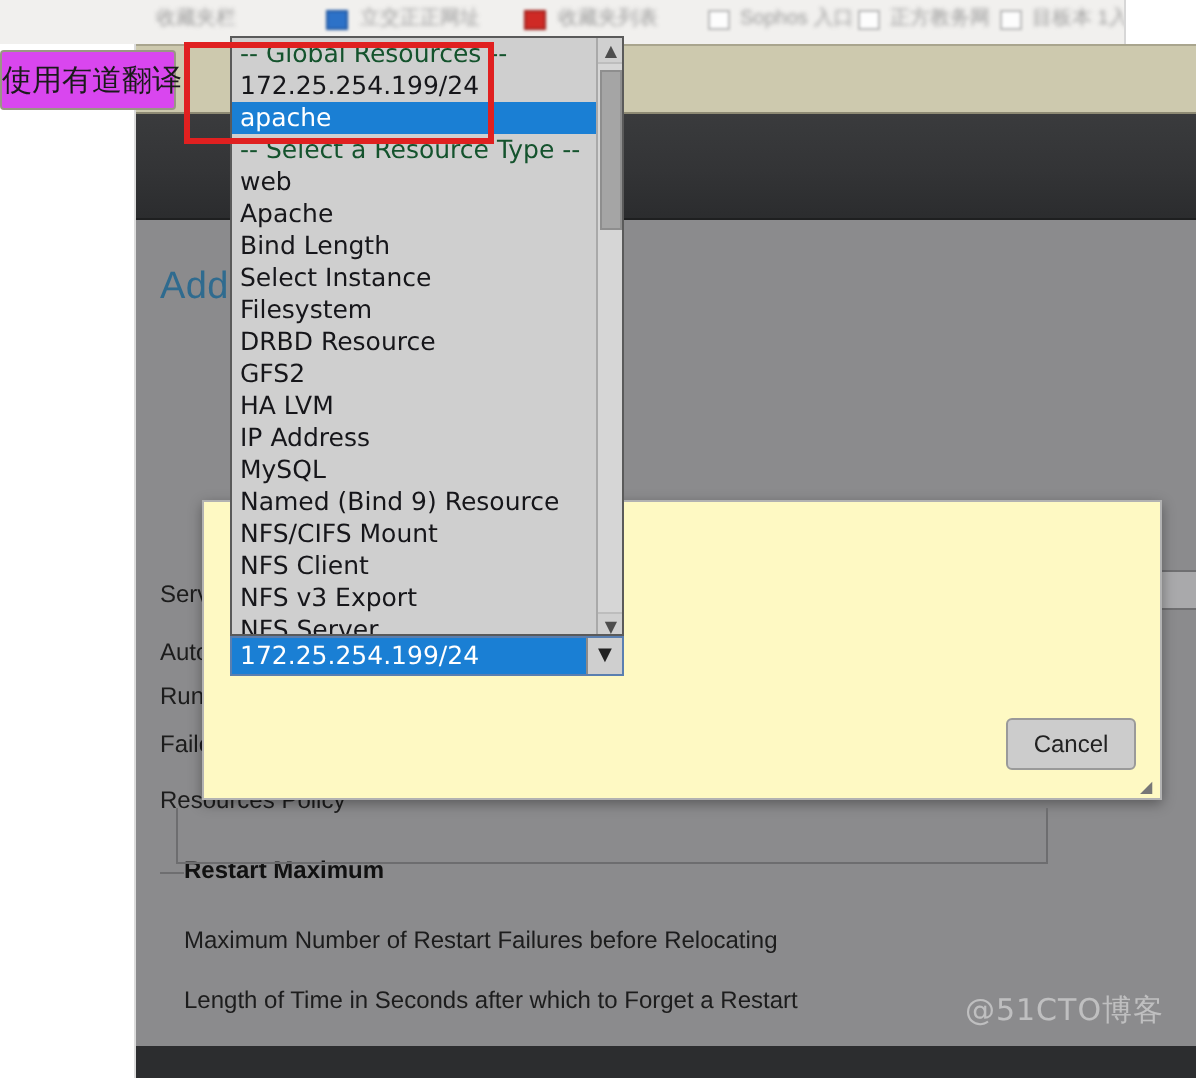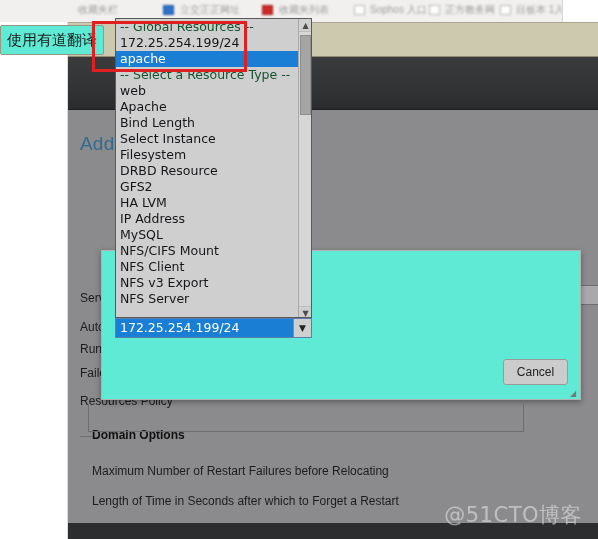--- a/index.html
+++ b/index.html
@@ -47,22 +47,22 @@
 
   
   .translate-bar {
     position: absolute; left: 68px; top: 22px; width: 530px; height: 35px;
     background: #cdc9ae;
     border-top: 1px solid #a9a58e;
     border-bottom: 1px solid #8e8a74;
   }
   .translate-btn {
     position: absolute; left: 0px; top: 25px;
-    width: 104px; height: 30px;
-    background: #5eead4;
+    width: 88px; height: 30px;
+    background: #d946ef;
     border: 1px solid #9a9684;
     border-radius: 2px;
     color: #1a1a1a;
     font-size: 15px;
     line-height: 28px;
     text-align: center;
     font-family: "DejaVu Sans", sans-serif;
     white-space: nowrap;
   }
 
@@ -136,21 +136,21 @@
     white-space: nowrap;
   }
   .fieldset-line {
     position: absolute; left: 12px; top: 326px; width: 12px;
     border-top: 1px solid #6e6e70;
   }
 
   
   .modal {
     position: absolute; left: 101px; top: 250px; width: 480px; height: 150px;
-    background: #5eead4;
+    background: #fef9c3;
     border: 1px solid #b2b2b2;
     box-shadow: 0 2px 6px rgba(0,0,0,.35);
   }
   .modal-cancel {
     position: absolute; right: 12px; top: 108px;
     width: 65px; height: 26px;
     background: #cccccc;
     border: 1px solid #9a9a9a;
     border-radius: 3px;
     font-size: 12px; color: #222;
@@ -233,22 +233,22 @@
   .annot-rect {
     position: absolute; left: 92px; top: 21px;
     width: 155px; height: 51px;
     border: 3px solid #e02020;
     background: transparent;
     pointer-events: none;
   }
 
   
   .watermark {
-    position: absolute; right: 16px; bottom: 10px;
-    font-size: 21px;
+    position: absolute; right: 16px; bottom: 24px;
+    font-size: 15px;
     color: rgba(235,235,235,.55);
     letter-spacing: .5px;
     white-space: nowrap;
     font-family: "DejaVu Sans", sans-serif;
   }
   .right-white-strip {
     position: absolute; right: 0; top: 22px; width: 6px; height: 517px;
     background: #ffffff;
   }
 </style>
@@ -303,21 +303,21 @@
 
       <div class="form-row" style="top:253px;">
         <span class="form-label">Failover Domain</span>
       </div>
 
       <div class="form-row" style="top:281px;">
         <span class="form-label">Resources Policy</span>
       </div>
 
       <div class="fieldset-line"></div>
-      <div class="fieldset-legend">Domain Options</div>
+      <div class="fieldset-legend">Restart Maximum</div>
 
       <div class="form-row" style="left:24px; top:381px;">
         <span class="form-label">Length of Time in Seconds after which to Forget a Restart</span>
       </div>
       <div class="form-row" style="left:24px; top:351px;">
         <span class="form-label">Maximum Number of Restart Failures before Relocating</span>
       </div>
 
     </div>
   </div>
@@ -344,20 +344,21 @@
         <div class="opt">web</div>
         <div class="opt">Apache</div>
         <div class="opt">Bind Length</div>
         <div class="opt">Select Instance</div>
         <div class="opt">Filesystem</div>
         <div class="opt">DRBD Resource</div>
         <div class="opt">GFS2</div>
         <div class="opt">HA LVM</div>
         <div class="opt">IP Address</div>
         <div class="opt">MySQL</div>
+        <div class="opt">Named (Bind 9) Resource</div>
         <div class="opt">NFS/CIFS Mount</div>
         <div class="opt">NFS Client</div>
         <div class="opt">NFS v3 Export</div>
         <div class="opt">NFS Server</div>
       </div>
     <div class="popup-scrollbar">
       <div class="sb-arrow up">▲</div>
       <div class="sb-thumb"></div>
       <div class="sb-arrow down">▼</div>
     </div>

